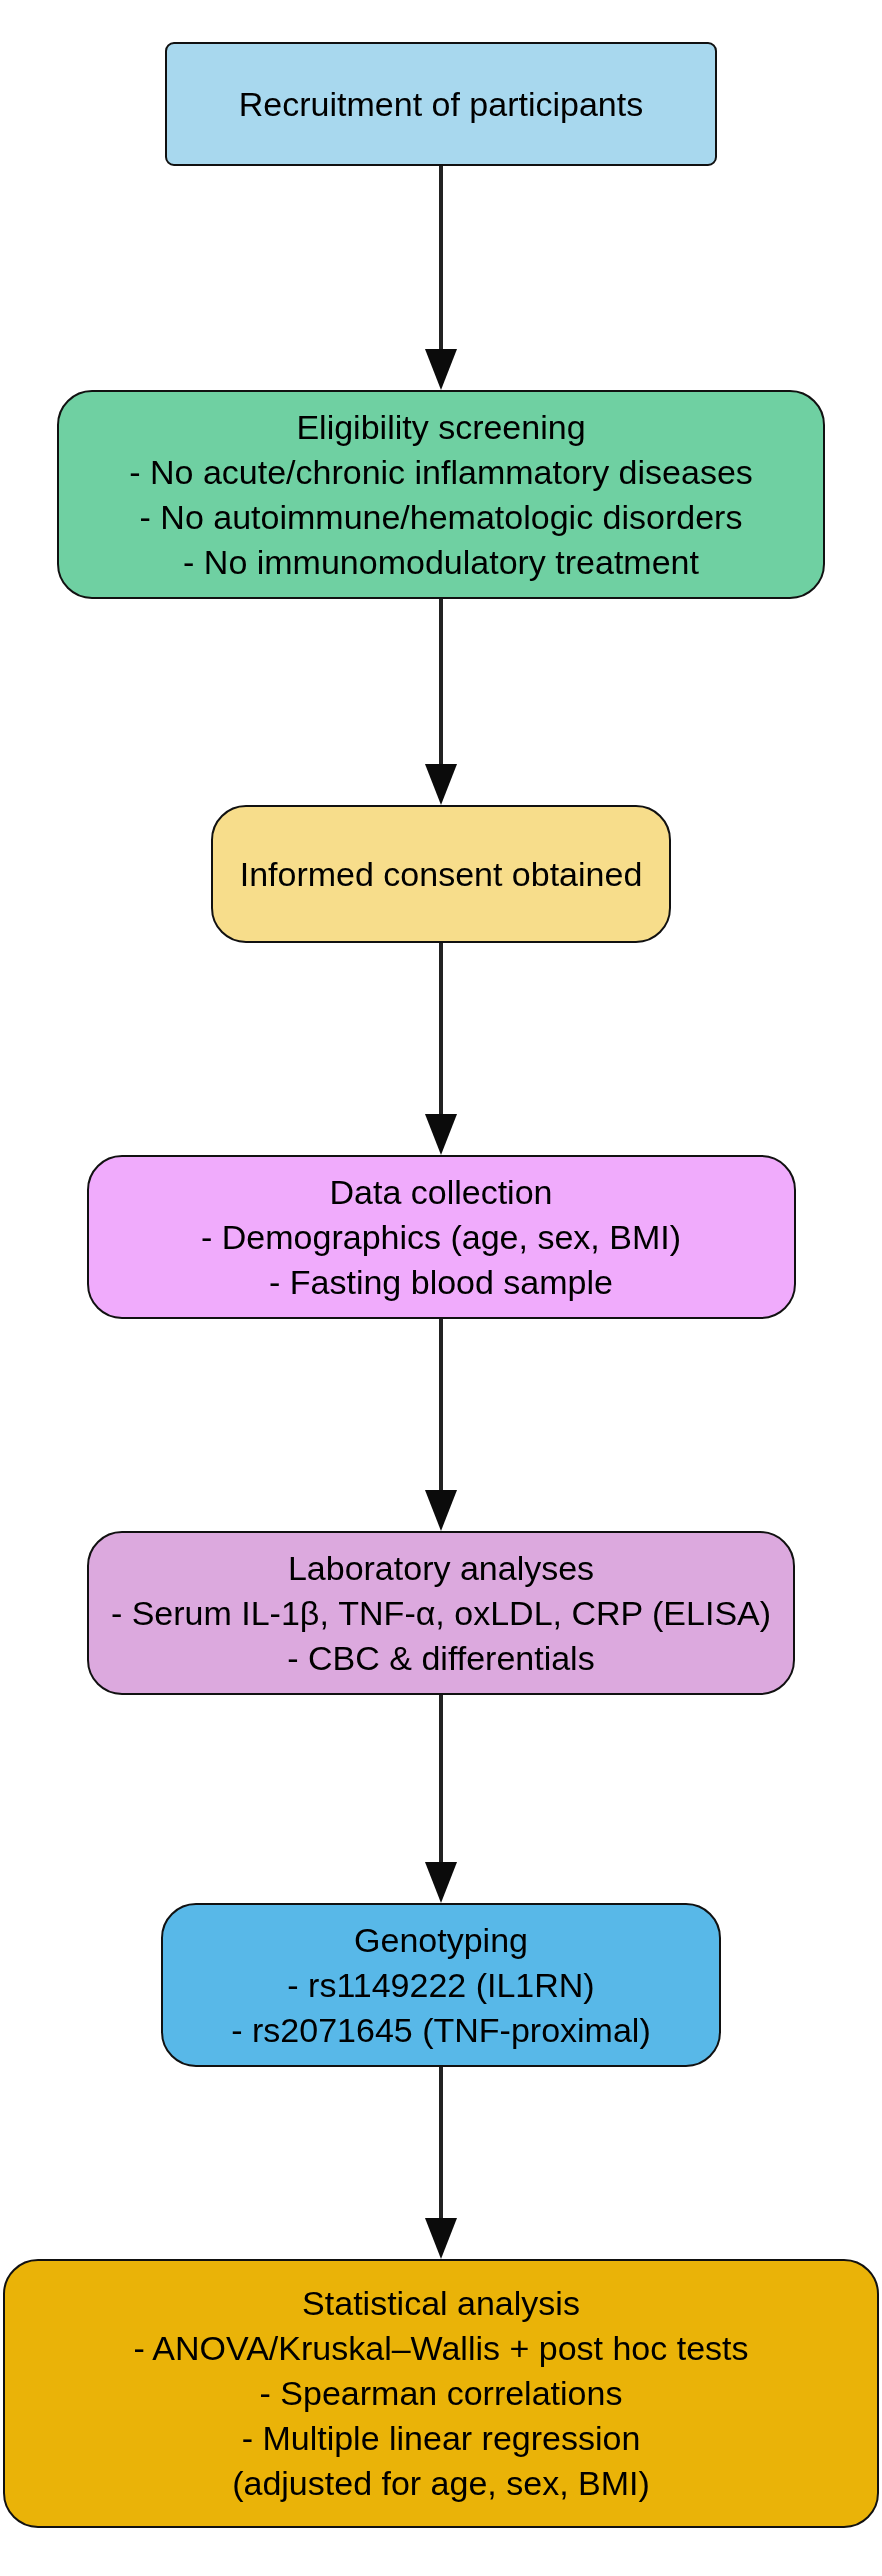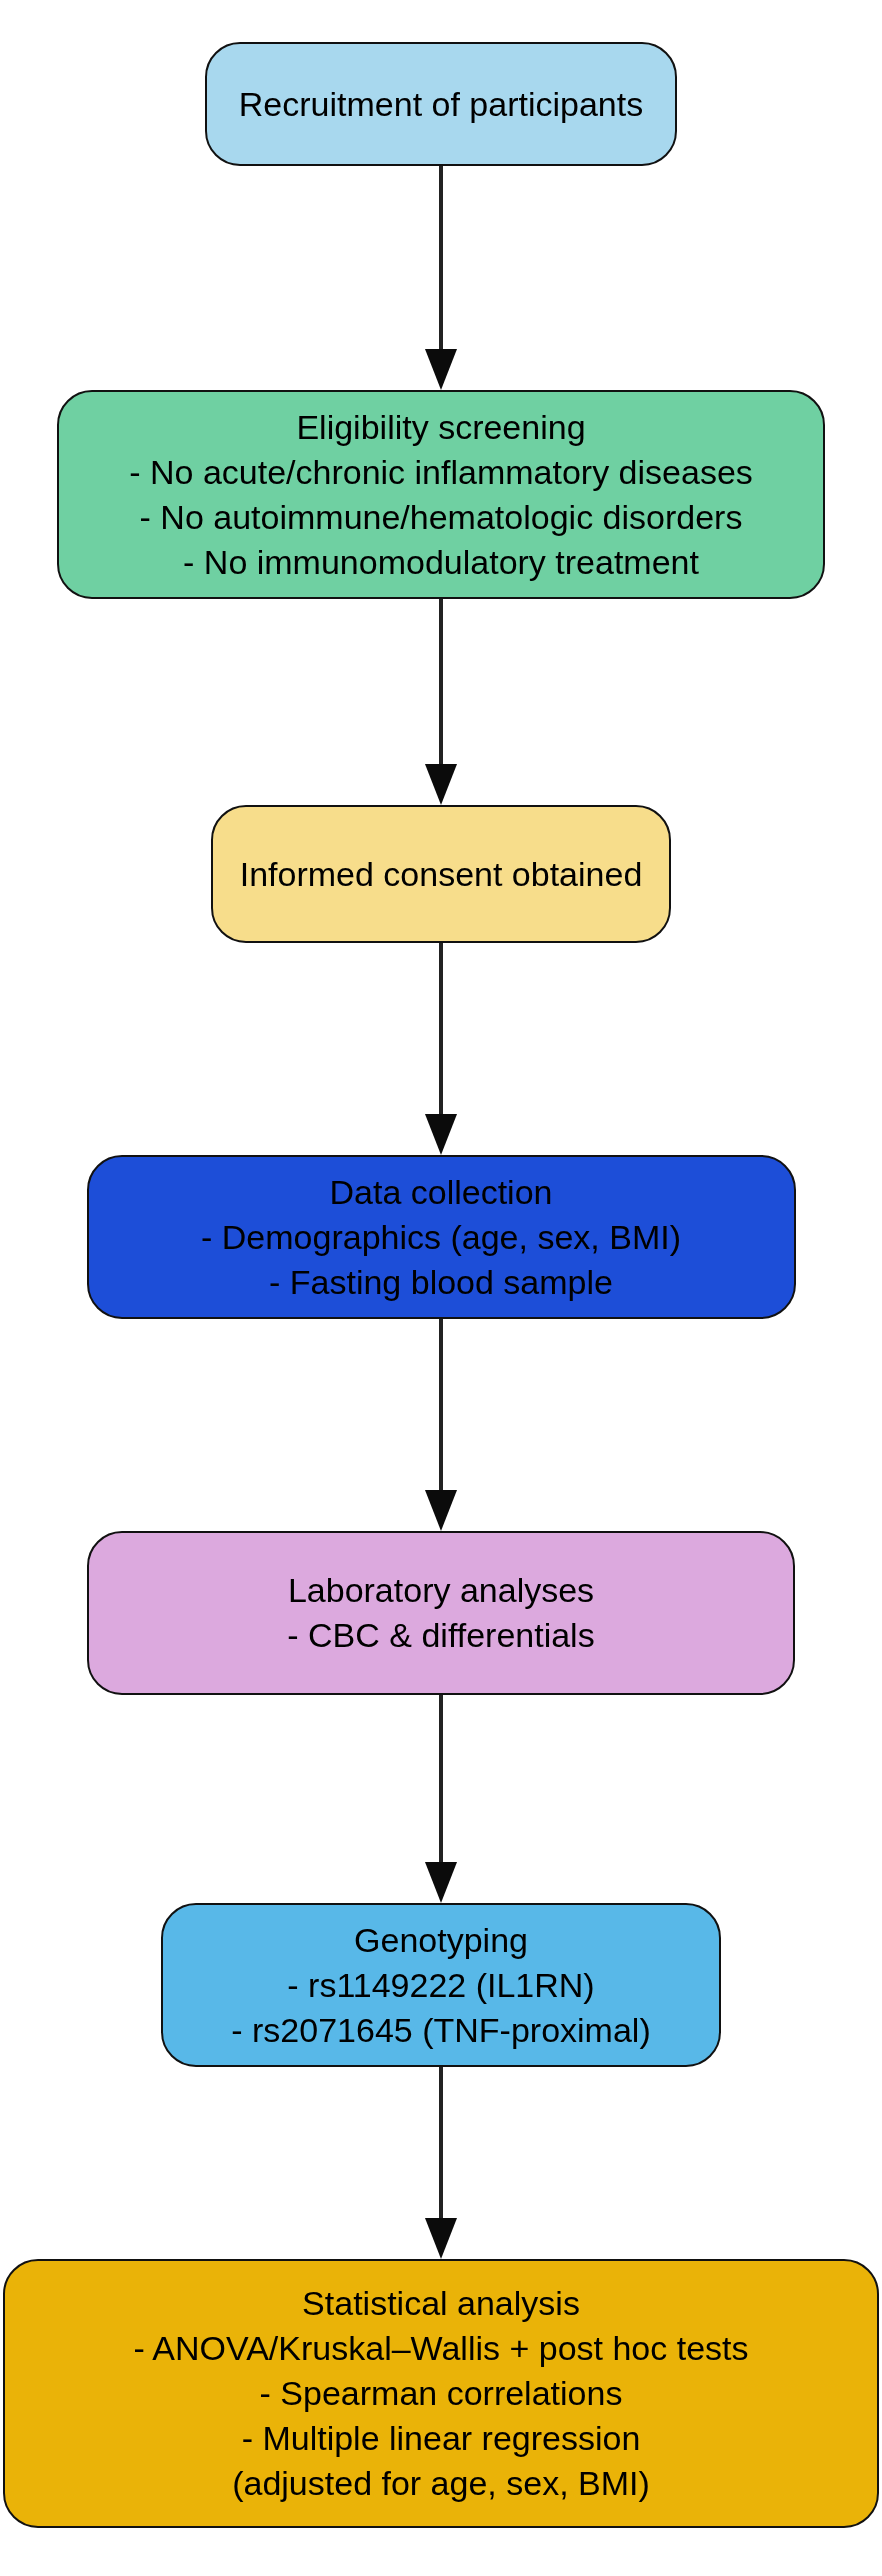--- a/index.html
+++ b/index.html
@@ -57,21 +57,21 @@
     border-right: 16px solid transparent;
     border-top: 41px solid #0b0b0b;
     margin-top: -1.5px;
   }
 </style>
 </head>
 <body>
 
 <div class="flowchart">
 
-  <div class="node" style="width: 472px; min-height: 124px; background: rgb(168, 216, 238); border-color: rgb(17, 17, 17);">
+  <div class="node" style="width: 552px; min-height: 124px; background: rgb(168, 216, 238); border-color: rgb(17, 17, 17); border-radius: 9px;">
     <div class="line">Recruitment of participants</div>
   </div>
 
   <div class="connector" style="height:224px;">
     <div class="connector-line"></div>
     <div class="connector-head"></div>
   </div>
 
   <div class="node" style="width: 768px; min-height: 209px; background: rgb(111, 208, 162); border-color: rgb(17, 17, 17);">
     <div class="line">Eligibility screening</div>
@@ -87,33 +87,34 @@
 
   <div class="node" style="width: 460px; min-height: 138px; background: rgb(247, 221, 139); border-color: rgb(17, 17, 17);">
     <div class="line">Informed consent obtained</div>
   </div>
 
   <div class="connector" style="height:212px;">
     <div class="connector-line"></div>
     <div class="connector-head"></div>
   </div>
 
-  <div class="node" style="width: 709px; min-height: 164px; background: #1d4ed8; border-color: rgb(17, 17, 17);">
+  <div class="node" style="width: 709px; min-height: 164px; background: #f0abfc; border-color: rgb(17, 17, 17);">
     <div class="line">Data collection</div>
     <div class="line">- Demographics (age, sex, BMI)</div>
     <div class="line">- Fasting blood sample</div>
   </div>
 
   <div class="connector" style="height:212px;">
     <div class="connector-line"></div>
     <div class="connector-head"></div>
   </div>
 
   <div class="node" style="width: 708px; min-height: 164px; background: rgb(220, 169, 222); border-color: rgb(17, 17, 17);">
     <div class="line">Laboratory analyses</div>
+    <div class="line">- Serum IL-1β, TNF-α, oxLDL, CRP (ELISA)</div>
     <div class="line">- CBC &amp; differentials</div>
   </div>
 
   <div class="connector" style="height:208px;">
     <div class="connector-line"></div>
     <div class="connector-head"></div>
   </div>
 
   <div class="node" style="width: 560px; min-height: 164px; background: rgb(88, 184, 232); border-color: rgb(17, 17, 17);">
     <div class="line">Genotyping</div>

